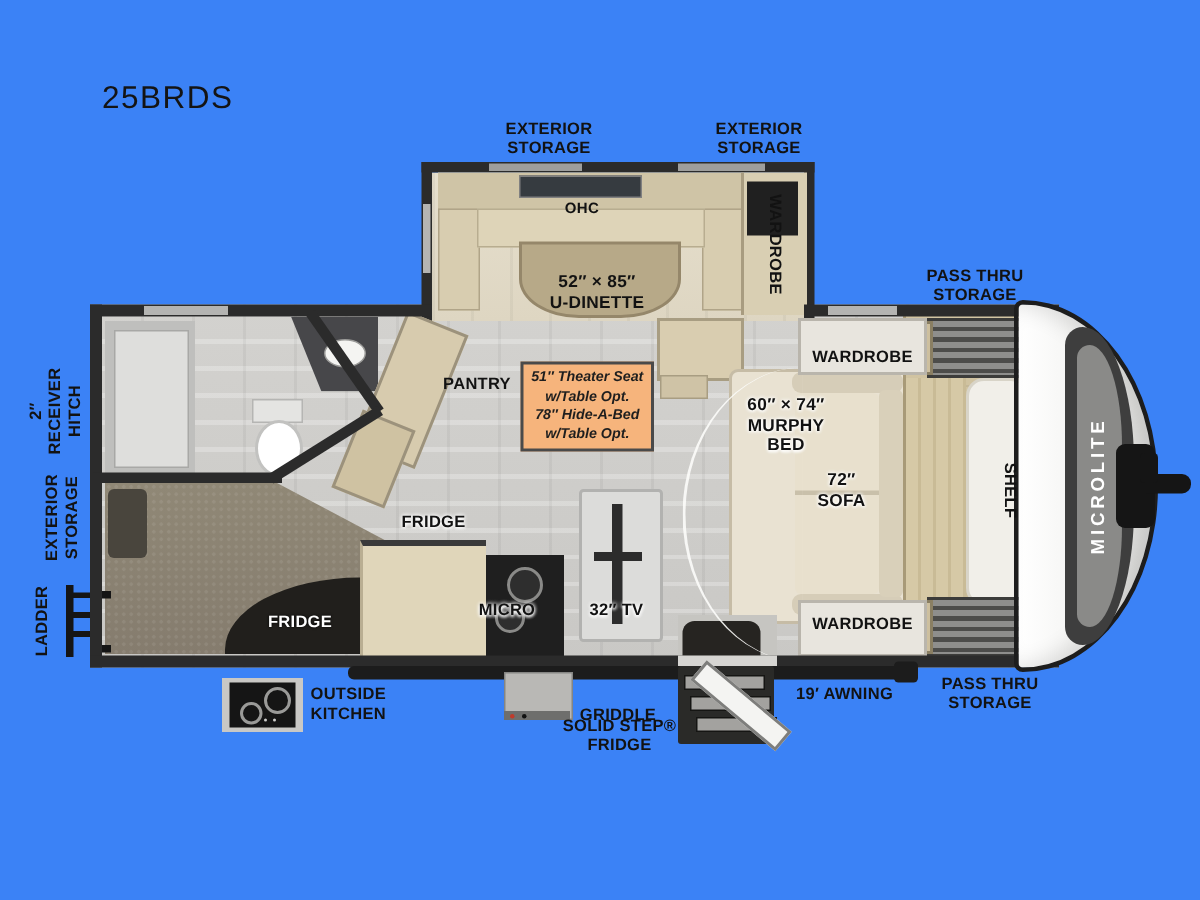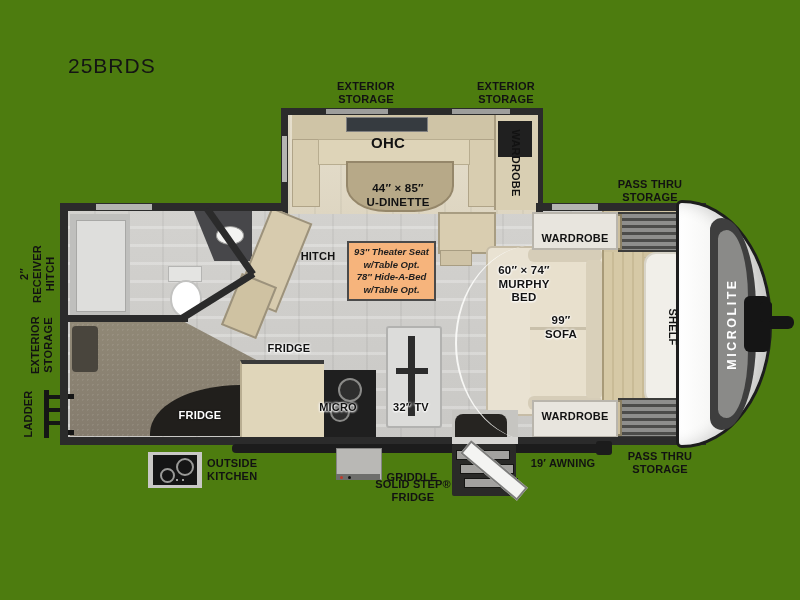--- a/index.html
+++ b/index.html
@@ -1,16 +1,16 @@
 <!DOCTYPE html>
 <html><head>
 <meta charset="utf-8">
 <style>
   html,body{margin:0;padding:0;background:#fff;}
-  #canvas{position:relative;width:800px;height:600px;background:#4d7c0f;overflow:hidden;
+  #canvas{position:relative;width:800px;height:600px;background:#3b82f6;overflow:hidden;
           font-family:"Liberation Sans",sans-serif;}
   .abs{position:absolute;}
   .lbl{position:absolute;font-weight:bold;font-size:11px;line-height:1.18;color:#121212;
        text-align:center;white-space:pre-line;letter-spacing:.2px;z-index:30;}
   .halo{text-shadow:0 0 3px #fff,0 0 3px #fff,0 1px 2px #fff;}
   .white{color:#fff;text-shadow:0 0 2px #000;}
   .rotccw{transform:rotate(-90deg);}
   .rotcw{transform:rotate(90deg);}
   .wall{position:absolute;background:#2b2b2b;z-index:14;}
   .win{position:absolute;background:#b4b4b2;z-index:15;}
@@ -140,40 +140,40 @@
   <div class="abs" style="left:340px;top:476px;width:3px;height:3px;background:#c03a2b;border-radius:50%;z-index:20;"></div>
   <div class="abs" style="left:348px;top:476px;width:3px;height:3px;background:#111;border-radius:50%;z-index:20;"></div>
 
   <div class="abs" style="left:148px;top:452px;width:54px;height:36px;background:#c9c8c5;z-index:19;"></div>
   <div class="abs" style="left:153px;top:455px;width:44px;height:30px;background:#151515;z-index:20;"></div>
   <div class="abs" style="left:176px;top:458px;width:14px;height:14px;border:2px solid #9a9a98;border-radius:50%;z-index:21;"></div>
   <div class="abs" style="left:160px;top:468px;width:11px;height:11px;border:2px solid #9a9a98;border-radius:50%;z-index:21;"></div>
   <div class="abs" style="left:176px;top:479px;width:2px;height:2px;background:#cfcfcd;border-radius:50%;z-index:21;"></div>
   <div class="abs" style="left:182px;top:479px;width:2px;height:2px;background:#cfcfcd;border-radius:50%;z-index:21;"></div>
 
-  <div class="note" style="left:347px;top:241px;width:89px;">93″ Theater Seat
+  <div class="note" style="left:347px;top:241px;width:89px;">51″ Theater Seat
 w/Table Opt.
 78″ Hide-A-Bed
 w/Table Opt.</div>
 
   <div class="lbl" style="left:316px;top:80px;width:100px;">EXTERIOR
 STORAGE</div>
   <div class="lbl" style="left:456px;top:80px;width:100px;">EXTERIOR
 STORAGE</div>
   <div class="lbl" style="left:602px;top:178px;width:96px;">PASS THRU
 STORAGE</div>
-  <div class="lbl" style="left:368px;top:134px;width:40px;font-size:15px;">OHC</div>
-  <div class="lbl" style="left:348px;top:182px;width:100px;font-size:11.5px;">44″ × 85″
+  <div class="lbl" style="left:368px;top:134px;width:40px;font-size:10px;">OHC</div>
+  <div class="lbl" style="left:348px;top:182px;width:100px;font-size:11.5px;">52″ × 85″
 U-DINETTE</div>
   <div class="lbl rotcw" style="left:475px;top:156px;width:80px;height:14px;">WARDROBE</div>
-  <div class="lbl" style="left:288px;top:250px;width:60px;">HITCH</div>
+  <div class="lbl" style="left:288px;top:250px;width:60px;">PANTRY</div>
   <div class="lbl halo" style="left:482px;top:264px;width:84px;font-size:11.5px;">60″ × 74″
 MURPHY
 BED</div>
-  <div class="lbl halo" style="left:536px;top:314px;width:50px;font-size:11.5px;">99″
+  <div class="lbl halo" style="left:536px;top:314px;width:50px;font-size:11.5px;">72″
 SOFA</div>
   <div class="lbl rotcw" style="left:642px;top:320px;width:60px;height:14px;z-index:30;">SHELF</div>
   <div class="lbl" style="left:532px;top:232px;width:86px;z-index:30;">WARDROBE</div>
   <div class="lbl" style="left:532px;top:410px;width:86px;z-index:30;">WARDROBE</div>
   <div class="lbl halo" style="left:259px;top:342px;width:60px;">FRIDGE</div>
   <div class="lbl white" style="left:170px;top:409px;width:60px;">FRIDGE</div>
   <div class="lbl halo" style="left:308px;top:401px;width:60px;">MICRO</div>
   <div class="lbl halo" style="left:381px;top:401px;width:60px;">32″ TV</div>
   <div class="lbl rotccw" style="left:-15px;top:252px;width:110px;height:44px;">2″
 RECEIVER

